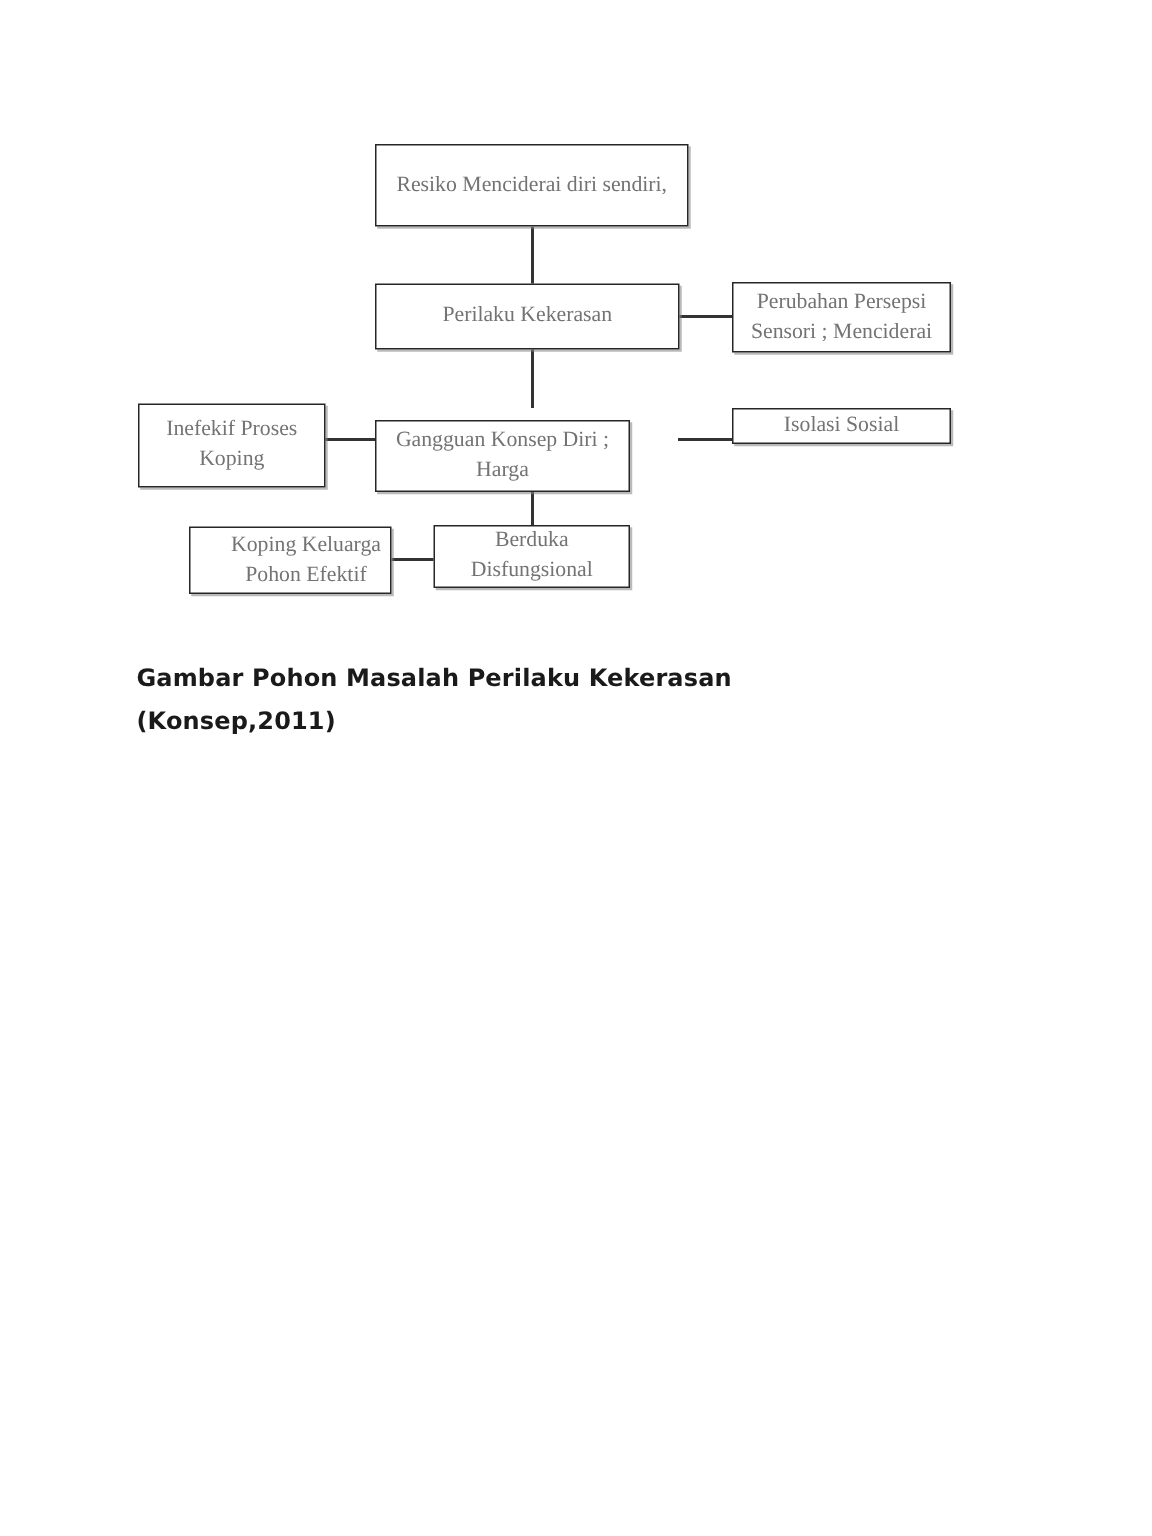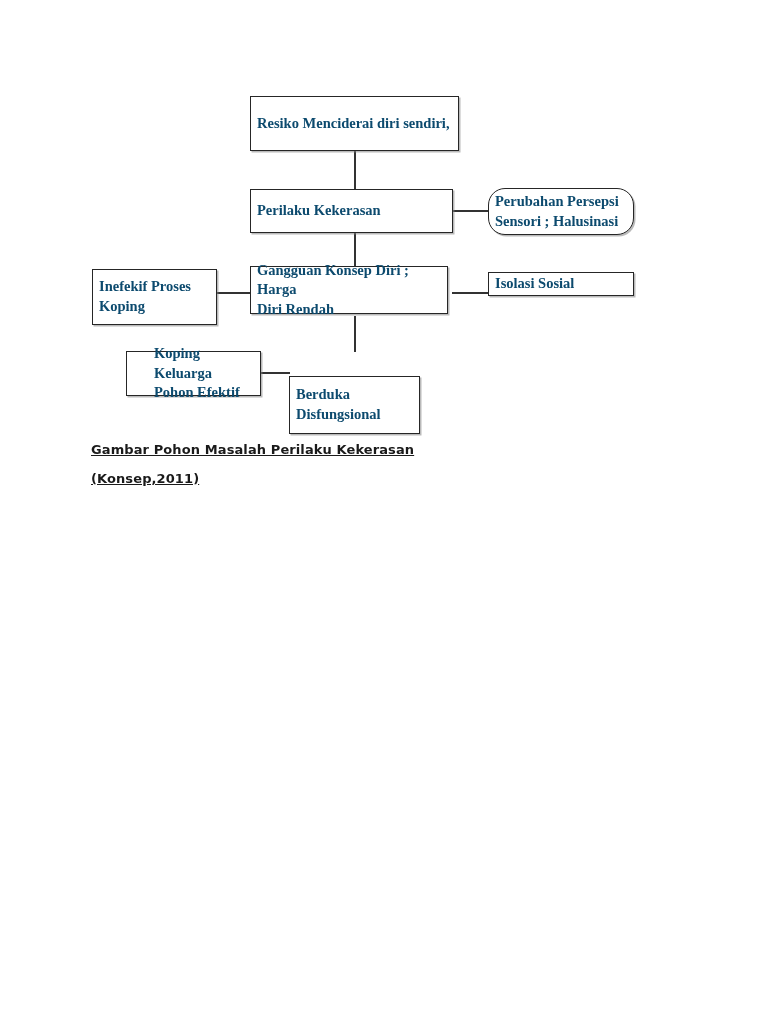--- a/index.html
+++ b/index.html
@@ -35,54 +35,53 @@
 
   
   .node {
     position: absolute;
     box-sizing: border-box;
     border: 1px solid #262626;
     background: #ffffff;
     display: flex;
     align-items: center;
     justify-content: center;
+    text-align: center;
     font-family: "Liberation Serif", serif;
     font-size: 14.5px;
     line-height: 1.35;
-    color: #0c4a6e;
+    color: #737373;
     padding: 2px 6px;
     z-index: 3;
     
     box-shadow: 1.5px 1.5px 0 rgba(130,130,130,0.55);
-    font-weight: bold;
   }
   .node span {
     display: block;
     width: 100%;
   }
 
   
   .conn {
     position: absolute;
     background: #333333;
     z-index: 1;
   }
   .conn.v { width: 2px; }
   .conn.h { height: 2px; }
 
   
   .caption {
     position: absolute;
     font-family: "DejaVu Sans", sans-serif;
     font-weight: bold;
-    font-size: 13px;
+    font-size: 16px;
     letter-spacing: 0.1px;
     color: #1a1a1a;
     white-space: nowrap;
-    text-decoration: underline;
   }
 </style>
 </head>
 <body>
 
 <div id="page">
 
   <div class="diagram">
 
     <div class="conn v" style="left:354px; top:151px; height:40px;"></div>
@@ -104,48 +103,47 @@
         <span>Resiko Menciderai diri sendiri,</span>
       </span>
     </div>
 
     <div class="node" style="left:250px; top:189px; width:203px; height:44px;">
       <span>
         <span>Perilaku Kekerasan</span>
       </span>
     </div>
 
-    <div class="node" style="left:488px; top:188px; width:146px; height:47px;border-radius:17px;">
+    <div class="node" style="left:488px; top:188px; width:146px; height:47px;">
       <span>
         <span>Perubahan Persepsi</span>
-        <span>Sensori ; Halusinasi</span>
+        <span>Sensori ; Menciderai</span>
       </span>
     </div>
 
-    <div class="node" style="left:250px; top:266px; width:198px; height:48px;">
+    <div class="node" style="left:250px; top:280px; width:170px; height:48px;">
       <span>
         <span>Gangguan Konsep Diri ; Harga</span>
-        <span>Diri Rendah</span>
       </span>
     </div>
 
     <div class="node" style="left:92px; top:269px; width:125px; height:56px;">
       <span>
         <span>Inefekif Proses</span>
         <span>Koping</span>
       </span>
     </div>
 
     <div class="node" style="left:488px; top:272px; width:146px; height:24px;">
       <span>
         <span>Isolasi Sosial</span>
       </span>
     </div>
 
-    <div class="node" style="left:289px; top:350px; width:131px; height:58px;margin-top:26px;">
+    <div class="node" style="left:289px; top:350px; width:131px; height:42px;">
       <span>
         <span>Berduka</span>
         <span>Disfungsional</span>
       </span>
     </div>
 
     <div class="node" style="left:126px; top:351px; width:135px; height:45px;padding-left:27px;">
       <span>
         <span>Koping Keluarga</span>
         <span>Pohon Efektif</span>

